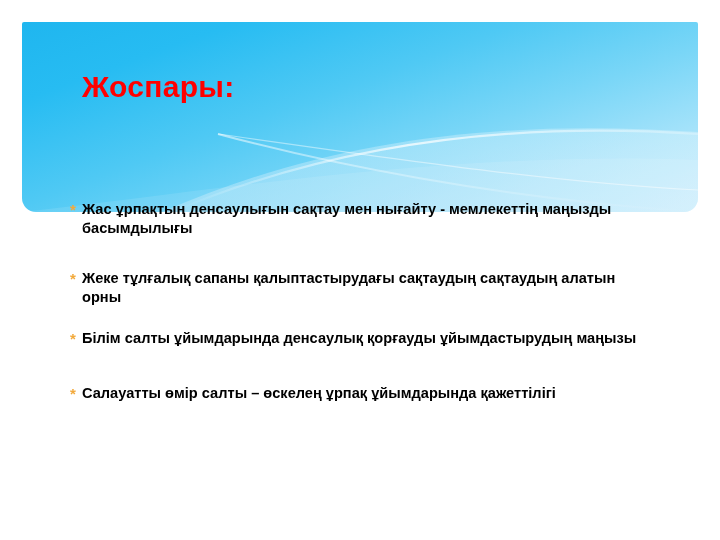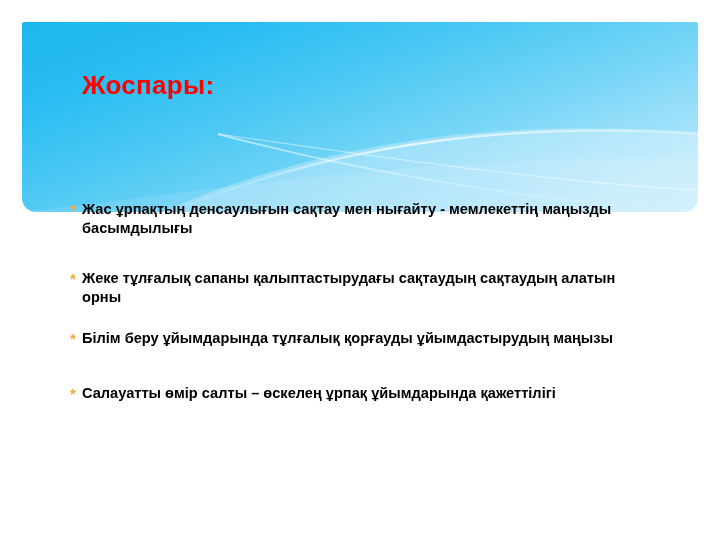--- a/index.html
+++ b/index.html
@@ -39,21 +39,21 @@
   .banner-swoosh-3 {
     position: absolute;
     pointer-events: none;
   }
   .banner-swoosh-1 { left: 0; top: 0; width: 676px; height: 190px; }
 
   .title {
     position: absolute;
     left: 60px;
     top: 48px;
-    font-size: 26px;
+    font-size: 30px;
     font-weight: bold;
     color: #ff0000;
     letter-spacing: 0.3px;
     white-space: nowrap;
   }
 
   
   .body {
     position: absolute;
     left: 70px;
@@ -121,21 +121,21 @@
     <div class="bullet b1">
       <span class="star">*</span>
       <span class="txt">Жас ұрпақтың денсаулығын сақтау мен нығайту - мемлекеттің маңызды басымдылығы</span>
     </div>
     <div class="bullet b2">
       <span class="star">*</span>
       <span class="txt">Жеке тұлғалық сапаны қалыптастырудағы сақтаудың сақтаудың  алатын  орны</span>
     </div>
     <div class="bullet b3">
       <span class="star">*</span>
-      <span class="txt">Білім беру ұйымдарында тұлғалық қорғауды ұйымдастырудың маңызы</span>
+      <span class="txt">Білім салты ұйымдарында денсаулық қорғауды ұйымдастырудың маңызы</span>
     </div>
     <div class="bullet">
       <span class="star">*</span>
       <span class="txt">Салауатты өмір салты – өскелең ұрпақ  ұйымдарында қажеттілігі</span>
     </div>
   </div>
 
 </div>
 
 </body></html>

